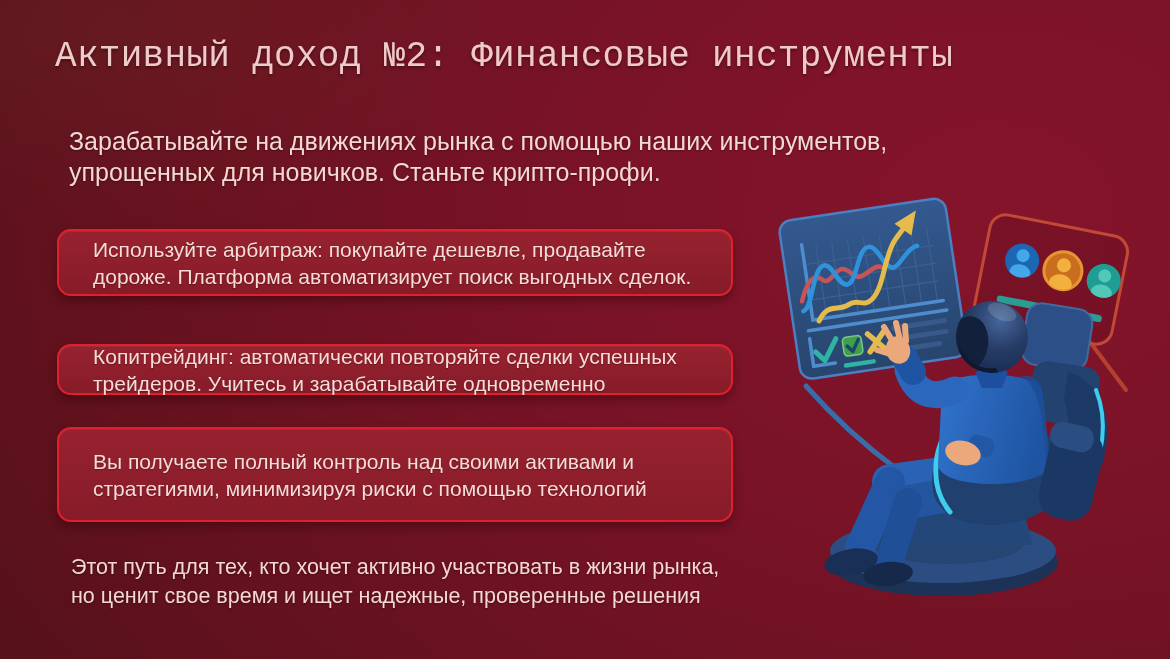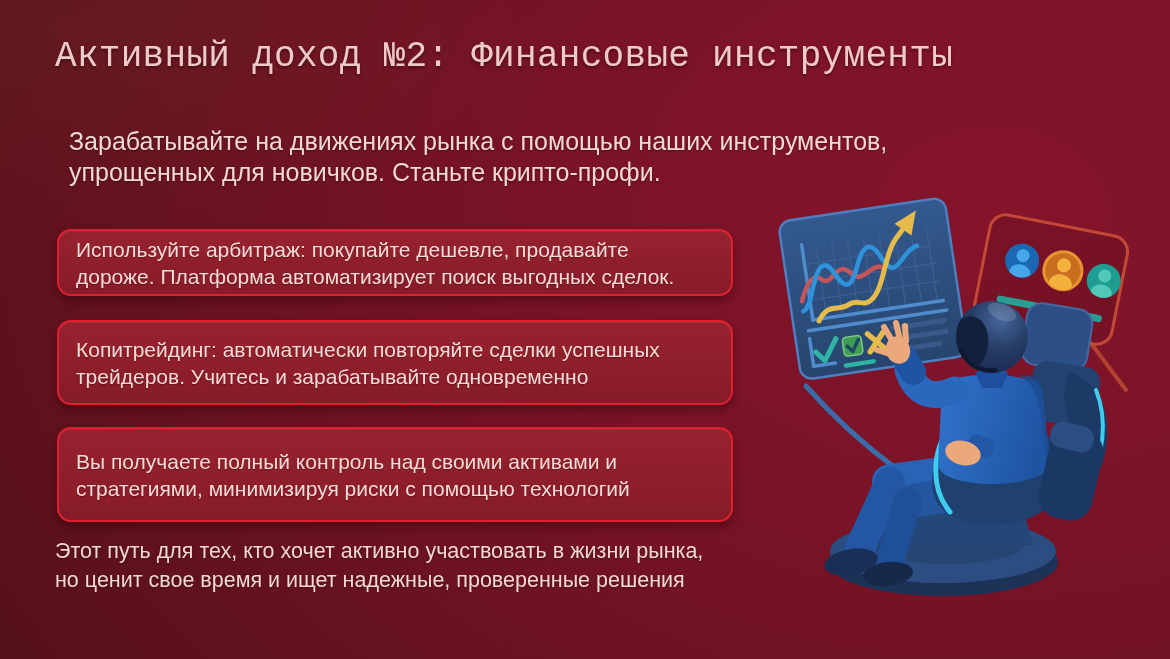--- a/index.html
+++ b/index.html
@@ -27,28 +27,28 @@
     text-shadow:0 1px 2px rgba(30,0,5,.4);white-space:pre-line;
   }
   .card{
     position:absolute;left:57px;width:676px;box-sizing:border-box;
     border:2px solid #e0202e;border-radius:14px;
     background:linear-gradient(180deg,#97222f 0%,#871b28 100%);
     box-shadow:0 5px 10px rgba(40,0,8,.4), inset 0 1px 0 rgba(255,255,255,.06);
     display:flex;align-items:center;padding:0 17px;
   }
   .card-1{top:229px;height:67px}
-  .card-2{top:320px;height:85px}
+  .card-2{top:344px;height:51px}
   .card-3{top:427px;height:95px}
   .card p{
-    margin:0;font-size:21px;line-height:27px;color:#f6dbd7;
+    margin:17px;font-size:21px;line-height:27px;color:#f6dbd7;
     text-shadow:0 1px 1px rgba(30,0,5,.35);white-space:pre-line;
   }
   .footer-text{
-    position:absolute;left:55px;top:537px;margin:0;
+    position:absolute;left:55px;top:537px;margin:16px;
     font-size:21.5px;line-height:29px;color:#f3d8d4;
     text-shadow:0 1px 2px rgba(30,0,5,.4);white-space:pre-line;
   }
   .illustration{position:absolute;left:0;top:0;width:1170px;height:659px;pointer-events:none;}
 </style>
 </head>
 <body>
 
 <div class="slide">
 

